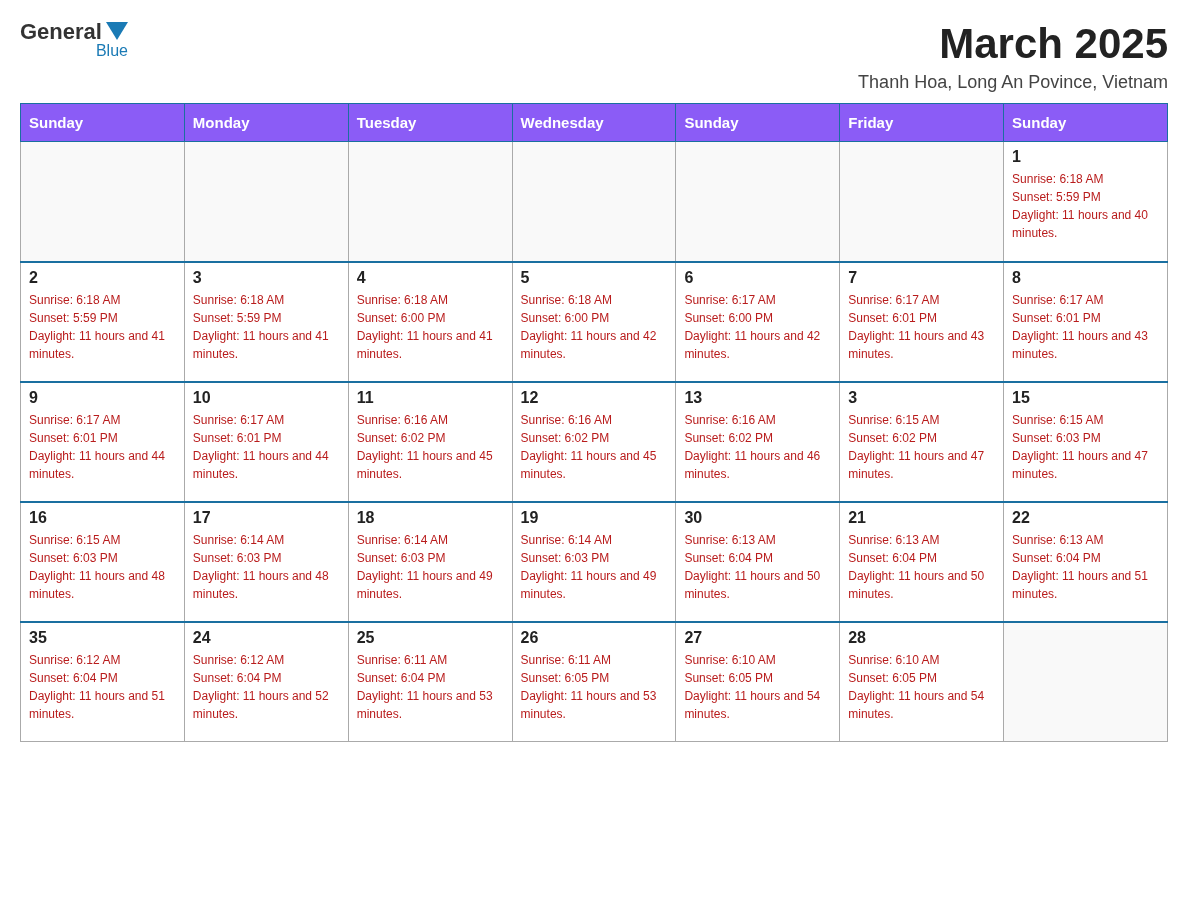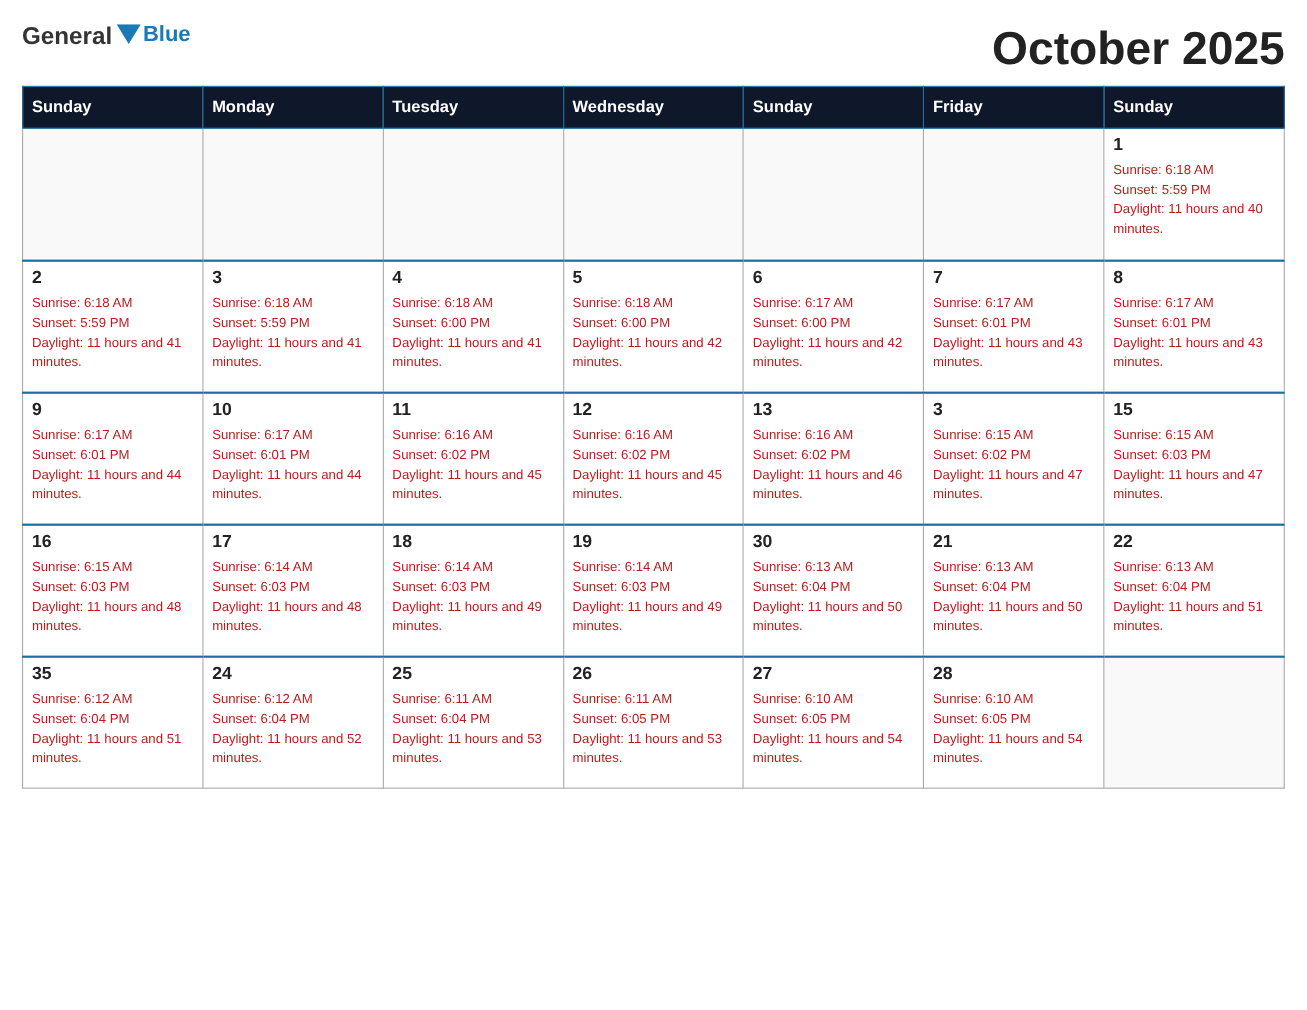--- a/index.html
+++ b/index.html
@@ -10,31 +10,32 @@
       color: #333;
     }
     .header {
       display: flex;
       justify-content: space-between;
       align-items: flex-start;
       margin-bottom: 10px;
     }
     .logo {
       display: flex;
-      align-items: center;
+      flex-direction: column;
+      align-items: flex-end;
     }
     .logo-text {
       font-size: 22px;
       font-weight: bold;
       color: #333;
       line-height: 1;
     }
     .logo-blue-line {
-      font-size: 20px;
-      font-weight: bold;
+      font-size: 16px;
+      font-weight: normal;
       color: #1a7ab5;
       margin-top: 2px;
     }
     .title-block {
       text-align: right;
     }
     .title-block h1 {
       font-size: 42px;
       font-weight: bold;
       color: #222;
@@ -43,21 +44,21 @@
       font-size: 18px;
       color: #444;
       margin-top: 4px;
     }
     .calendar {
       width: 100%;
       border-collapse: collapse;
       margin-top: 10px;
     }
     .calendar th {
-      background-color: #0f172a;
+      background-color: #8b5cf6;
       color: #fff;
       text-align: left;
       padding: 10px 8px;
       font-size: 15px;
       border: 1px solid #1a6fa0;
     }
     .calendar td {
       border: 1px solid #aaa;
       vertical-align: top;
       padding: 6px 8px;
@@ -92,21 +93,22 @@
       <span class="logo-text">General</span>
       <div style="display:inline-block; margin-left:4px; margin-top:2px;">
         <svg width="22" height="18" viewBox="0 0 22 18">
           <polygon points="0,0 22,0 11,18" fill="#1a7ab5"></polygon>
         </svg>
       </div>
     </div>
     <div class="logo-blue-line" style="margin-top:-2px; padding-left:2px;">Blue</div>
   </div>
   <div class="title-block">
-    <h1>October 2025</h1>
+    <h1>March 2025</h1>
+    <div class="subtitle">Thanh Hoa, Long An Povince, Vietnam</div>
   </div>
 </div>
 
 <table class="calendar">
   <thead>
     <tr>
     <th>Sunday</th>
         <th>Monday</th>
         <th>Tuesday</th>
         <th>Wednesday</th>

